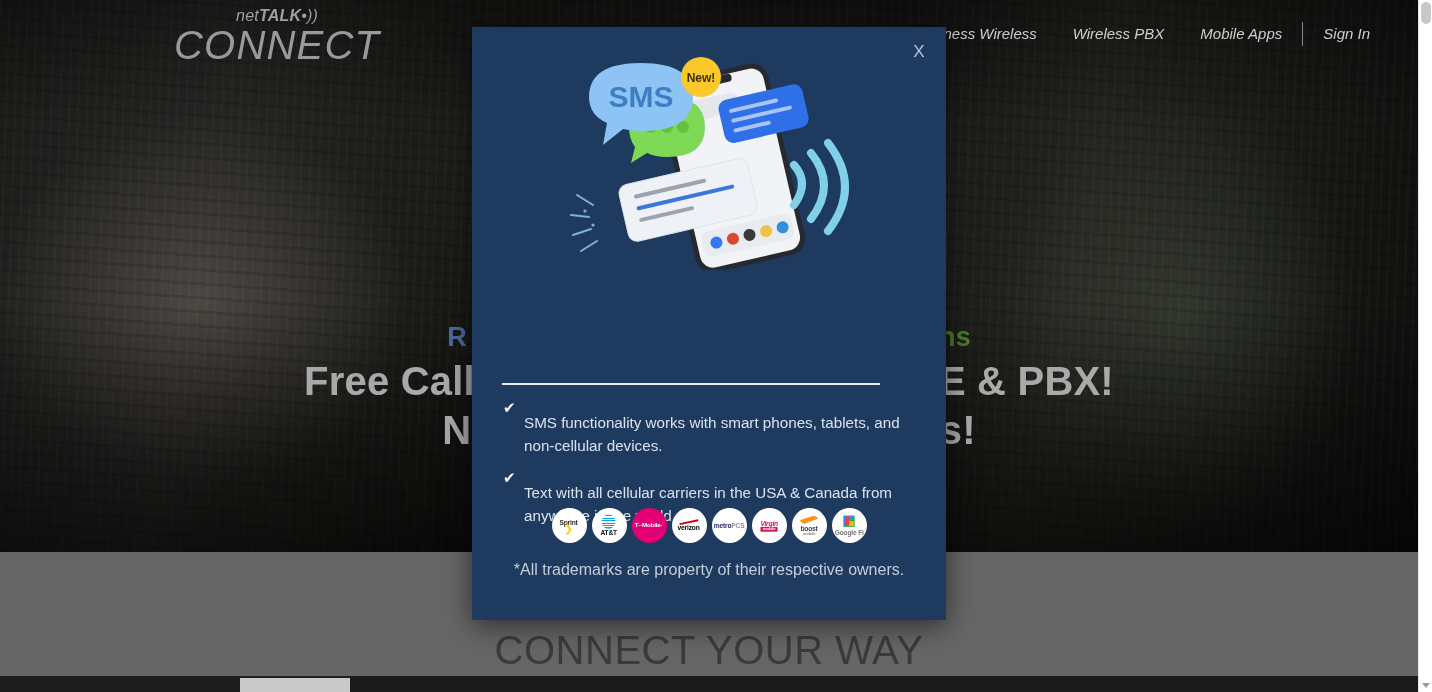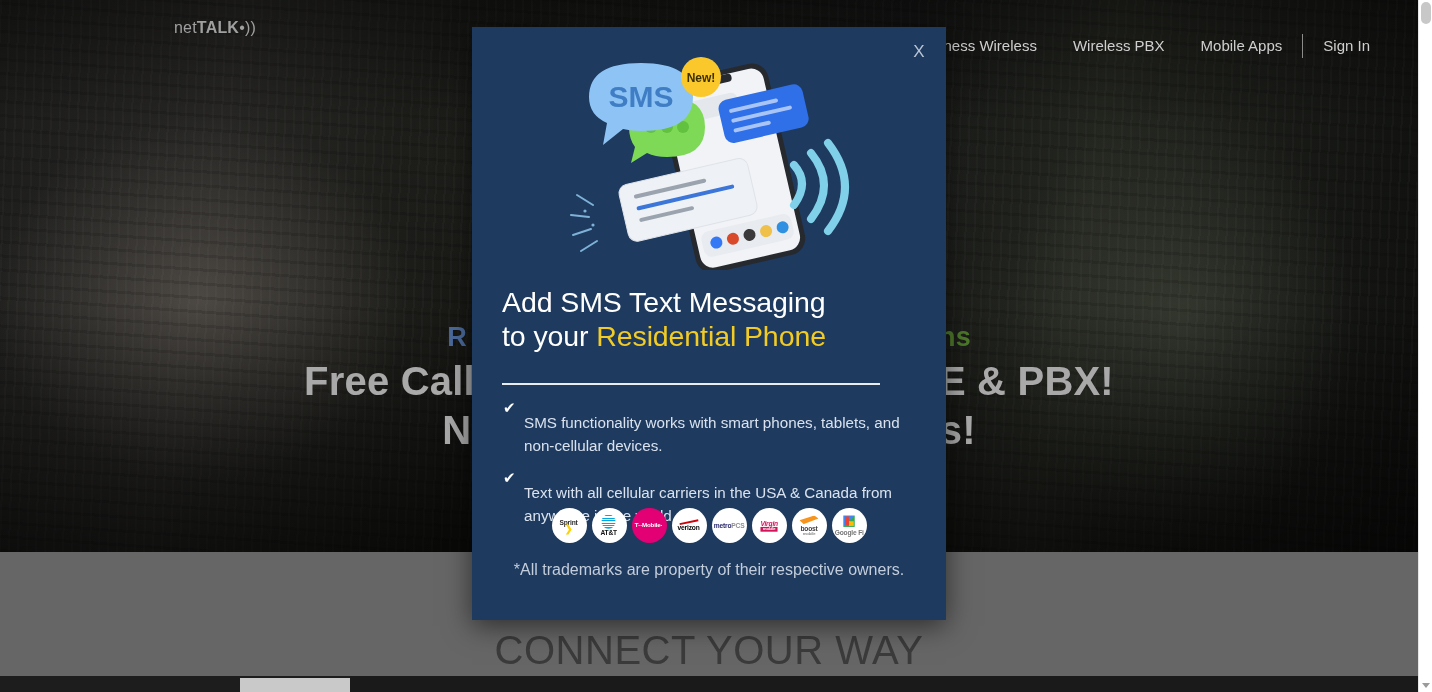--- a/index.html
+++ b/index.html
@@ -46,24 +46,24 @@
       repeating-linear-gradient(92deg, rgba(255,255,255,0.035) 0 2px, rgba(0,0,0,0) 2px 9px),
       repeating-linear-gradient(4deg, rgba(0,0,0,0.12) 0 3px, rgba(0,0,0,0) 3px 14px);
   }
   .hero-shade {
     position: absolute; inset: 0;
     background: linear-gradient(180deg, rgba(0,0,0,0.60) 0%, rgba(0,0,0,0.34) 22%, rgba(0,0,0,0.30) 55%, rgba(0,0,0,0.74) 100%);
   }
 
   
   #nav {
-    position: absolute; left: 0; top: 16px;
+    position: absolute; left: 0; top: 4px;
     width: 1418px; height: 58px;
     z-index: 5;
-    display: flex; align-items: flex-start;
+    display: flex; align-items: flex-start; font-style: italic;
   }
   #logo {
     position: absolute; left: 174px; top: 4px;
     text-align: center;
     color: #9d9d9d;
     line-height: 1;
     user-select: none;
   }
   #logo .lg-top {
     font-size: 16px; letter-spacing: .2px; font-weight: 400;
@@ -311,20 +311,21 @@
         </div>
       </div>
 
       <button id="hero-btn">PBX</button>
 
       <div id="nav">
         <div id="logo">
           <div class="lg-top">
             <span>net<b>TALK</b></span><span>•))</span>
           </div>
+          <div class="lg-main">CONNECT</div>
         </div>
 
         <div id="navlinks">
           <a class="nav-item">Residential Phone</a>
           <a class="nav-item">Business Wireless</a>
           <a class="nav-item">Wireless PBX</a>
           <a class="nav-item">Mobile Apps</a>
           <div class="nav-sep"></div>
           <a class="nav-item">Sign In</a>
         </div>
@@ -403,24 +404,20 @@
             <line x1="18" y1="140" x2="34" y2="150"></line>
             <line x1="12" y1="160" x2="30" y2="162"></line>
             <line x1="14" y1="180" x2="32" y2="174"></line>
             <line x1="22" y1="196" x2="38" y2="186"></line>
             <circle cx="26" cy="156" r="1.6" fill="#7fb2d8" stroke="none"></circle>
             <circle cx="34" cy="170" r="1.6" fill="#7fb2d8" stroke="none"></circle>
           </g>
         </svg>
       </div>
 
-      <div id="modal-head">
-        <span>Add SMS Text Messaging</span><br>
-        <span>to your </span><span class="hl">Residential Phone</span>
-      </div>
       <div id="modal-rule"></div>
 
       <div id="bullets">
         <div class="bullet">
           <span class="chk">✔</span>
           <span class="btxt">SMS functionality works with smart phones, tablets, and non-cellular devices.</span>
         </div>
         <div class="bullet">
           <span class="chk">✔</span>
           <span class="btxt">Text with all cellular carriers in the USA &amp; Canada from anywhere in the world.</span>

